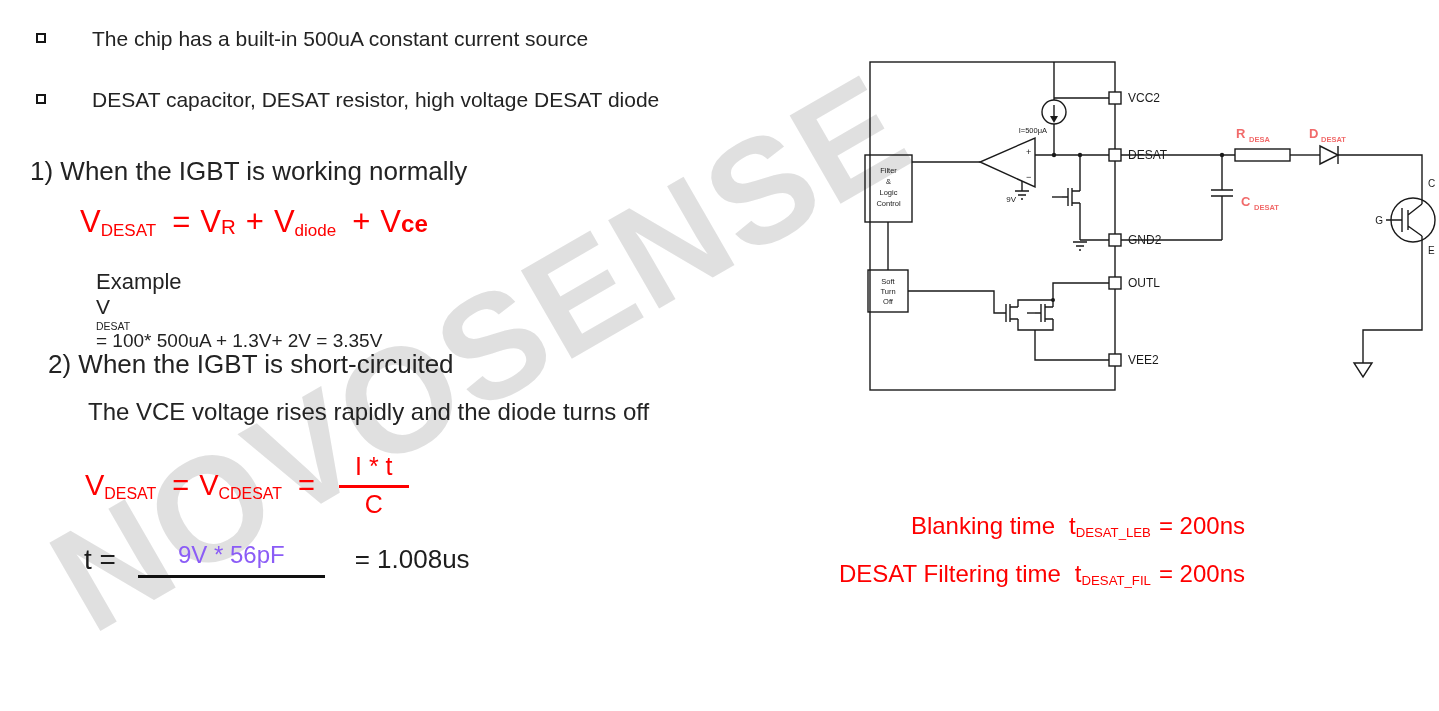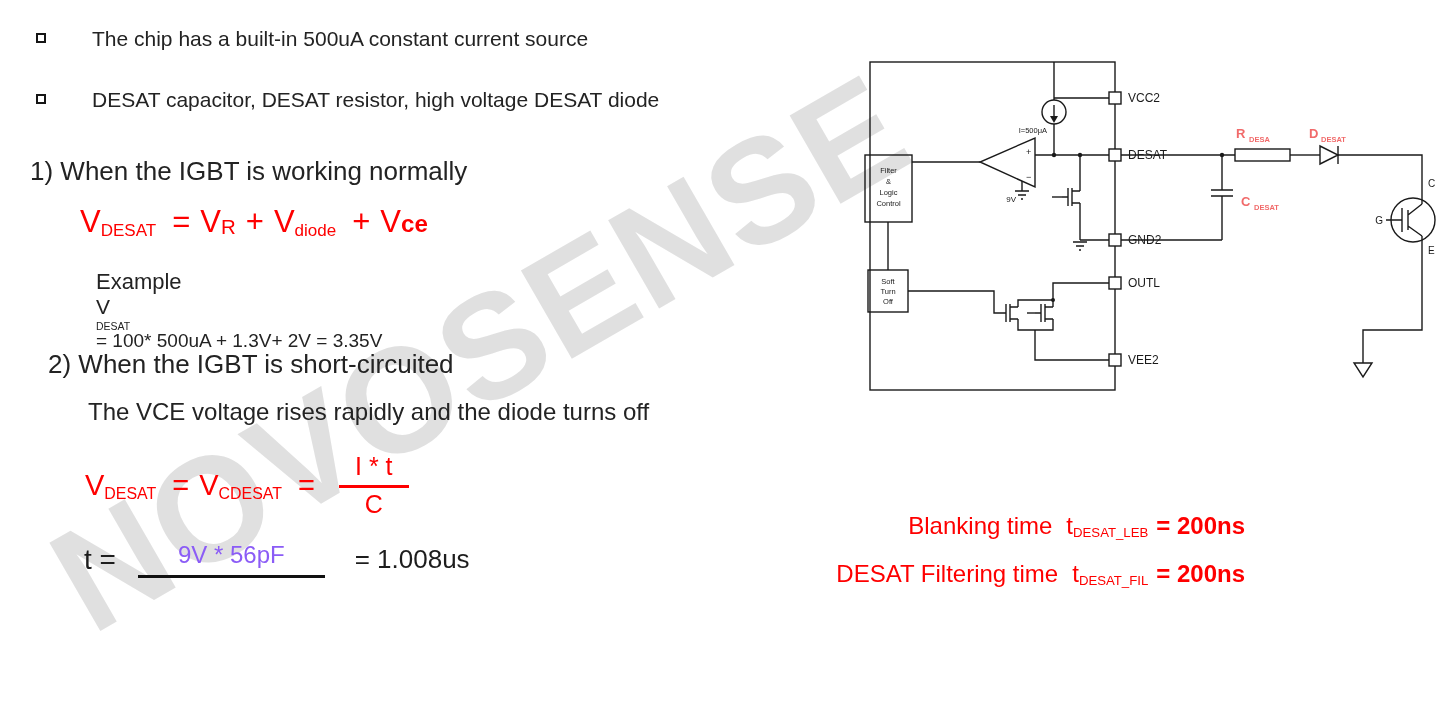--- a/index.html
+++ b/index.html
@@ -38,21 +38,21 @@
   .formula2 .frac{font-size:25px;margin-left:14px;}
   .tformula{left:84px;top:541px;font-size:28px;color:#1d1d1d;}
   .tformula .frac{font-size:24px;margin-left:22px;color:#8b5cf6;}
   .tformula .frac .num{padding:0 40px 6px;border-bottom:3.5px solid #111;}
   .tformula .result{margin-left:30px;font-size:26px;}
   .conclusion{left:90px;top:653px;font-size:25px;}
   .timing{right:194px;top:512px;font-size:24px;text-align:right;}
   .t-line{display:flex;justify-content:flex-end;align-items:baseline;white-space:pre;}
   .t-line + .t-line{margin-top:20px;text-align:center;}
   .t-label{margin-right:14px;}
-  .t-val{margin-left:8px;font-weight:bold;}
+  .t-val{margin-left:8px;}
   .circuit{left:850px;top:50px;width:589px;height:350px;font-family:"Liberation Sans",sans-serif;}
 </style>
 </head>
 <body>
 
 <div class="slide">
 
   <div class="watermark">NOVOSENSE</div>
 
   <div class="bullet-row r1">

